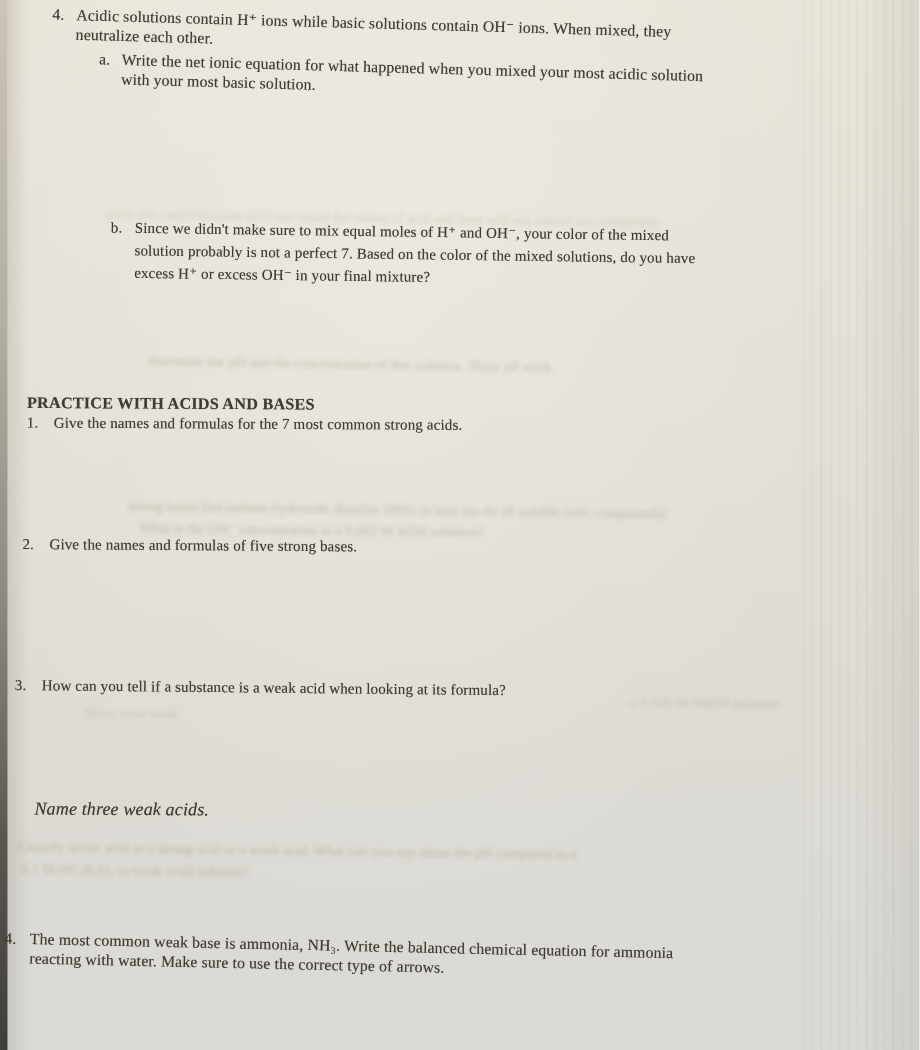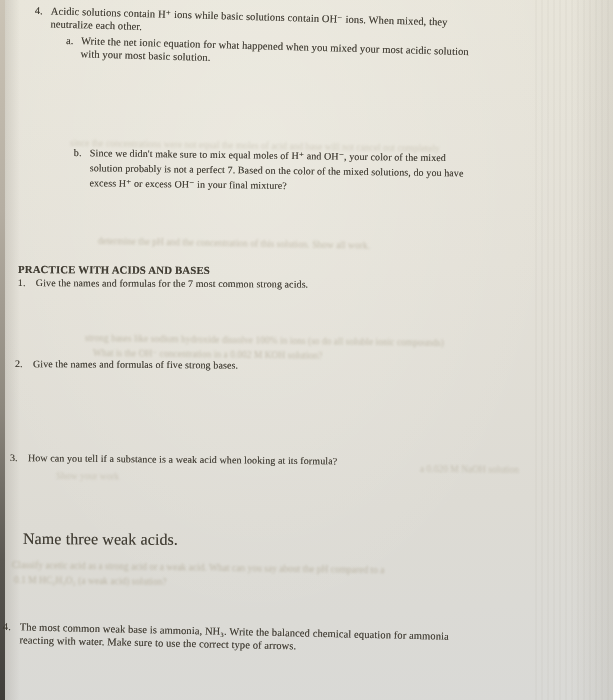--- a/index.html
+++ b/index.html
@@ -30,21 +30,21 @@
   #q4top .suba{margin-left:32px;margin-top:4px;}
   #q4top .suba .num{flex:0 0 15px;}
 
   #qb{left:74px;top:145px;transform:rotate(0.8deg);font-size:10px;line-height:15px;}
 
   #practice{left:18px;top:262px;transform:rotate(0.3deg);font-size:10px;line-height:14px;}
   #practice .heading{font-weight:bold;font-size:10.8px;letter-spacing:.15px;}
 
   #q2{left:15px;top:357px;transform:rotate(0.4deg);font-size:10px;line-height:14px;}
   #q3{left:10px;top:451px;transform:rotate(0.6deg);font-size:10px;line-height:14px;}
-  #name3{left:23px;top:533px;transform:rotate(0.3deg);font-size:16px;}
+  #name3{left:23px;top:533px;transform:rotate(0.3deg);font-size:12px;font-style:italic;}
   #q4bot{left:3px;top:620px;transform:rotate(1.25deg);line-height:13px;}
   #q4bot .num{flex:0 0 17px;}
 
   .ghost{position:absolute;color:#a59c85;filter:blur(1.3px);opacity:.55;
     font-size:9.5px;white-space:nowrap;transform-origin:0 0;}
   #g0{left:98px;top:236px;transform:rotate(1deg);}
   #g1{left:70px;top:138px;transform:rotate(0.9deg);opacity:.35;}
   #g2{left:85px;top:333px;transform:rotate(0.8deg);}
   #g3{left:93px;top:347px;transform:rotate(0.7deg);}
   #g4{left:56px;top:471px;transform:rotate(0.5deg);opacity:.4;}

